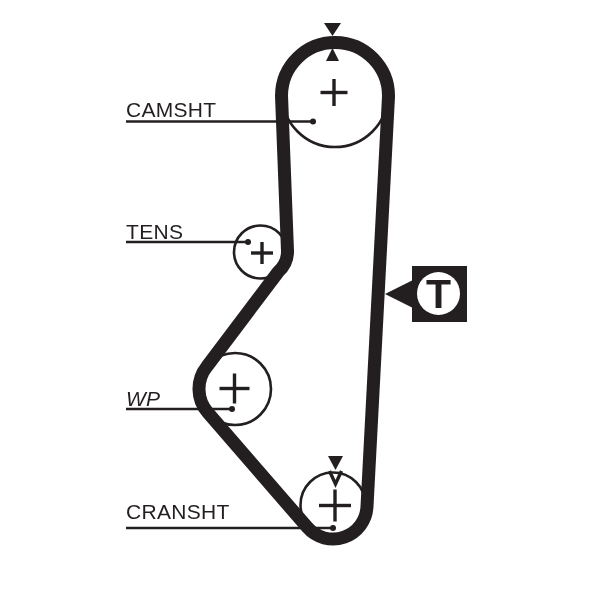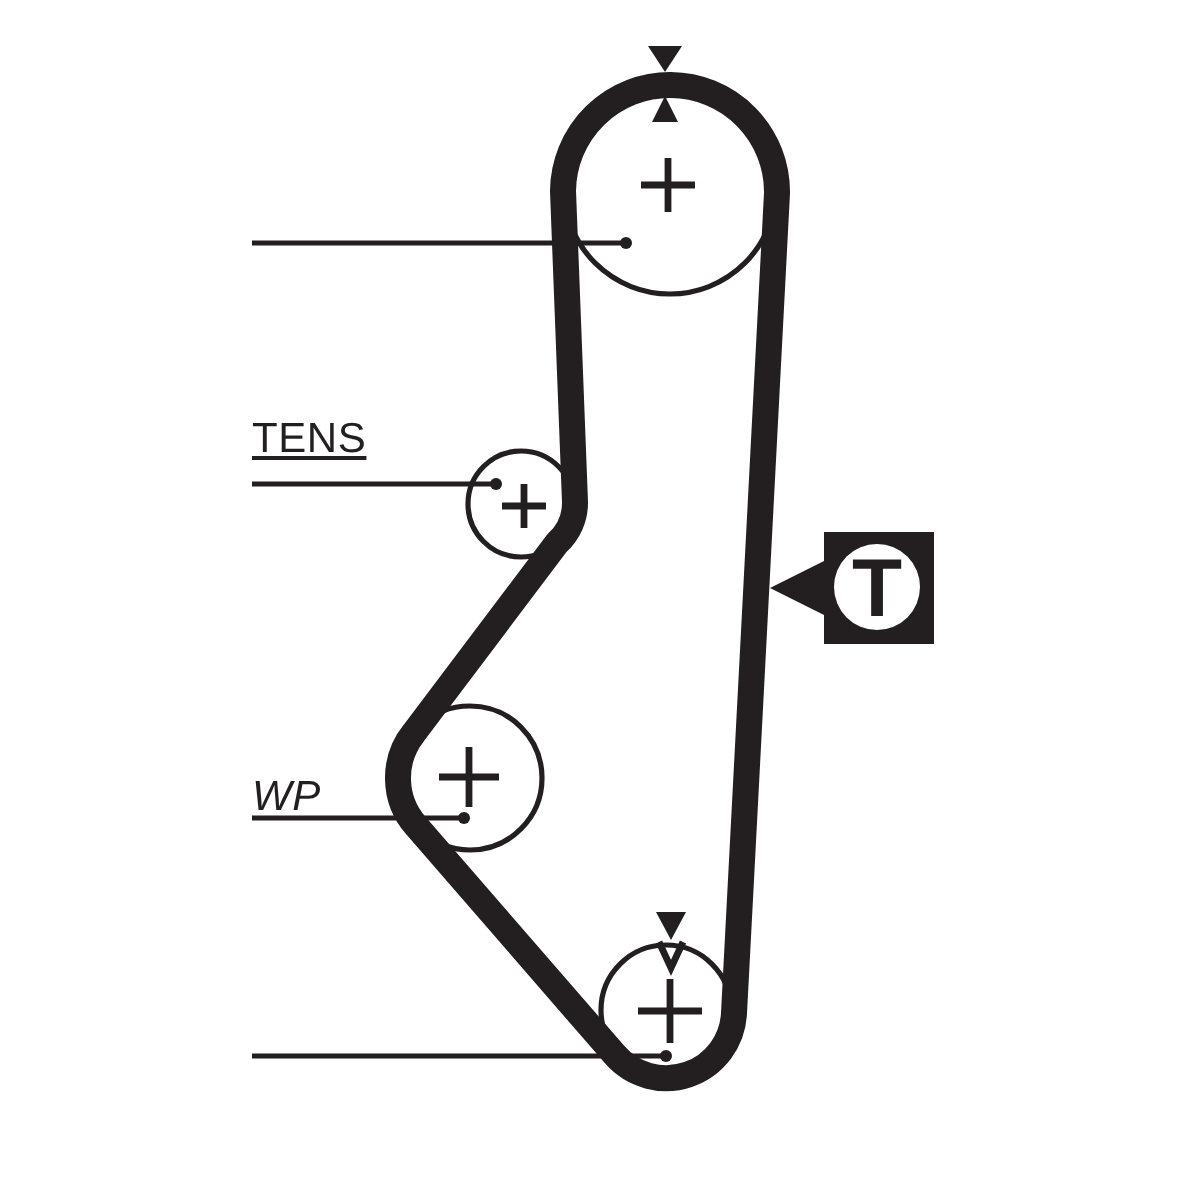--- a/index.html
+++ b/index.html
@@ -23,21 +23,21 @@
   .pulley-label {
     position: absolute;
     font-size: 21px;
     line-height: 21px;
     letter-spacing: 0.3px;
     color: #231f20;
     white-space: nowrap;
     user-select: none;
   }
   .lbl-camshaft  { left: 126px; top: 99px;  }
-  .lbl-tensioner { left: 126px; top: 209px; text-decoration: underline; }
+  .lbl-tensioner { left: 126px; top: 221px; }
   .lbl-waterpump { left: 126px; top: 388px; font-style: italic; }
   .lbl-crankshaft{ left: 126px; top: 501px; }
   .ink-fill     { fill: #231f20; stroke: none; }
   .belt         { stroke: #231f20; stroke-width: 13; fill: none; stroke-linejoin: round; }
   .pulley       { stroke: #231f20; stroke-width: 2.6; fill: none; }
   .leader       { stroke: #231f20; stroke-width: 2.4; fill: none; }
   .plus         { stroke: #231f20; stroke-width: 3.4; fill: none; }
   .vmark        { stroke: #231f20; stroke-width: 3.4; fill: none; stroke-linecap: butt; }
   .badge-letter {
     font-family: "Liberation Sans", sans-serif;
@@ -109,16 +109,18 @@
     <polygon class="ink-fill" points="328,456 343,456 335.5,470"></polygon>
     <polyline class="vmark" points="329.5,471 335.5,484 341.5,471"></polyline>
 
     <g>
       <polygon class="ink-fill" points="385,294 412,280.5 412,266 467,266 467,322 412,322 412,307.5"></polygon>
       <circle cx="438.5" cy="293.5" r="21.5" fill="#ffffff"></circle>
       <text class="badge-letter" x="438.5" y="308" text-anchor="middle">T</text>
     </g>
   </svg>
 
+  <div class="pulley-label lbl-camshaft">CAMSHT</div>
   <div class="pulley-label lbl-tensioner">TENS</div>
   <div class="pulley-label lbl-waterpump">WP</div>
+  <div class="pulley-label lbl-crankshaft">CRANSHT</div>
 
 </div>
 
 </body></html>

